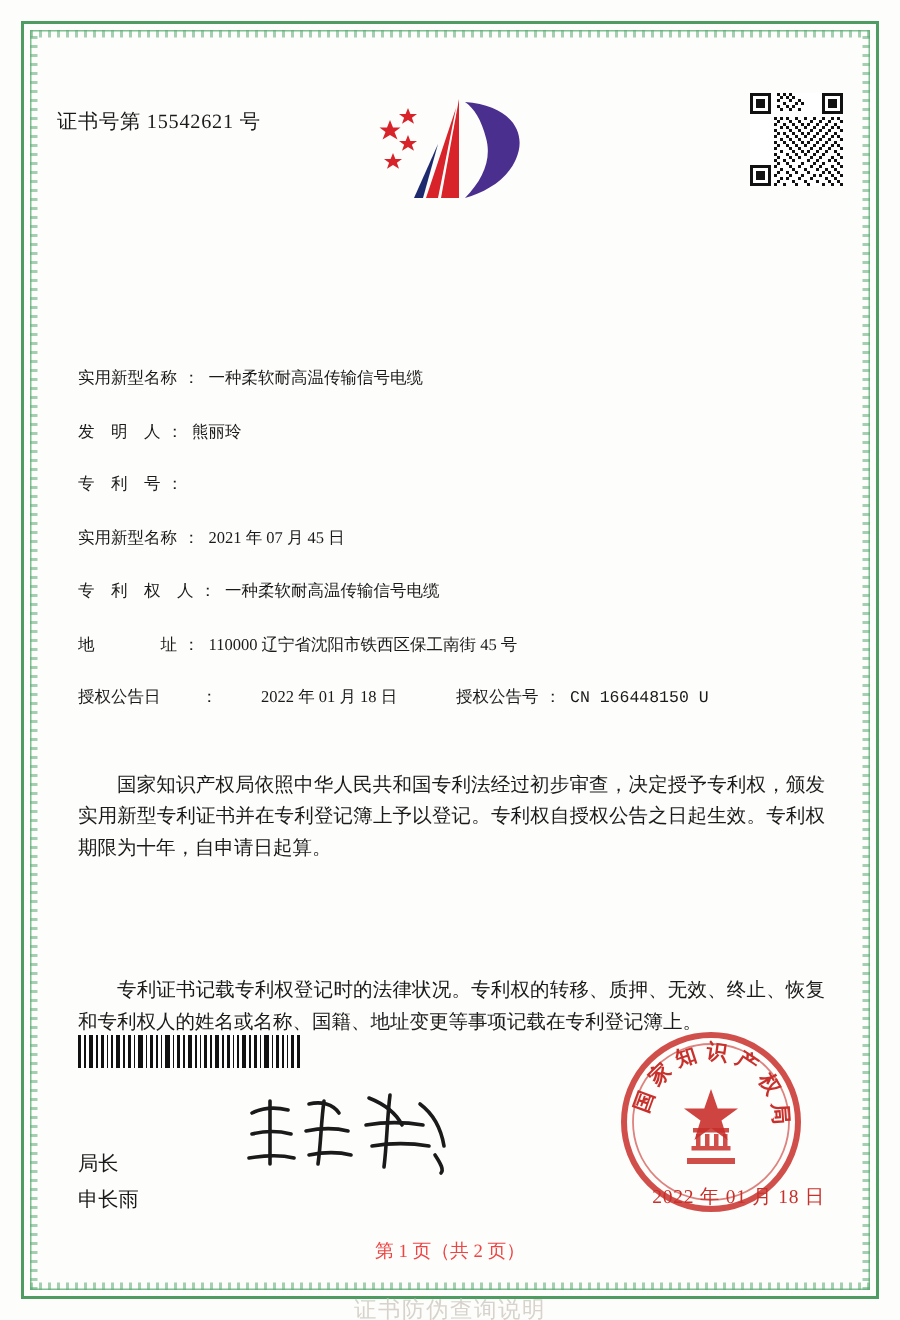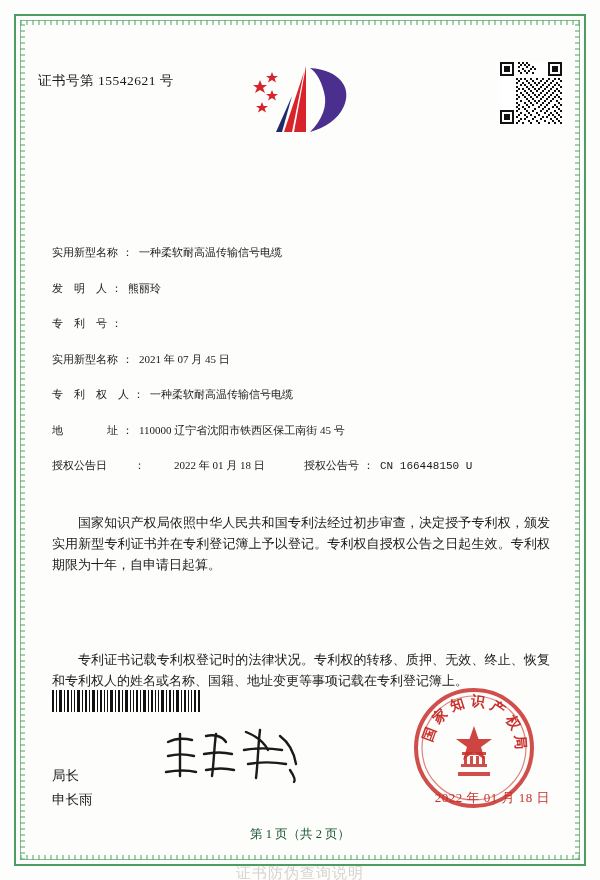--- a/index.html
+++ b/index.html
@@ -180,21 +180,21 @@
     color: #c8302b;
     letter-spacing: 0.5px;
   }
 
   .page-no {
     position: absolute;
     left: 0; right: 0;
     top: 826px;
     text-align: center;
     font-size: 12.5px;
-    color: #14532d;
+    color: #ef4444;
   }
   .footer-faint {
     position: absolute;
     left: 0; right: 0;
     top: 864px;
     text-align: center;
     font-size: 15px;
     color: #d7d3cc;
     letter-spacing: 1px;
   }

